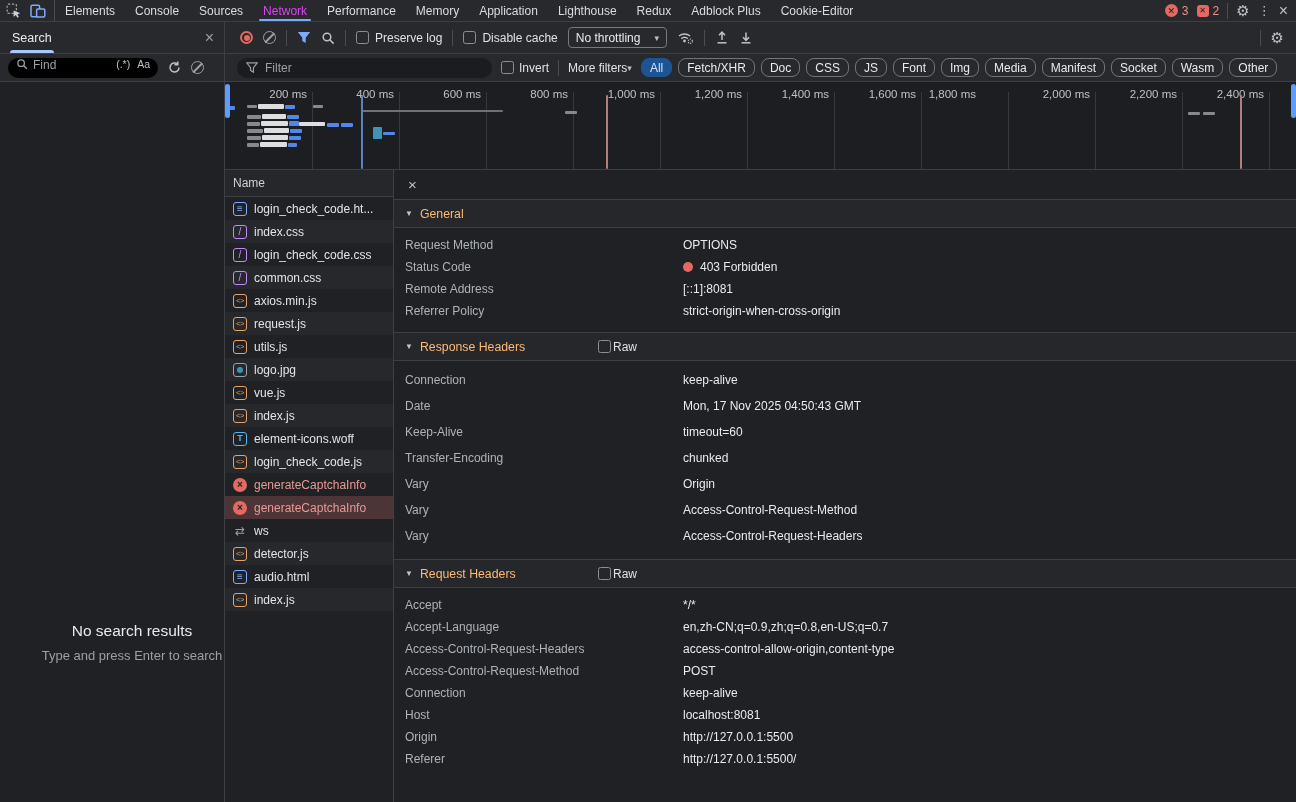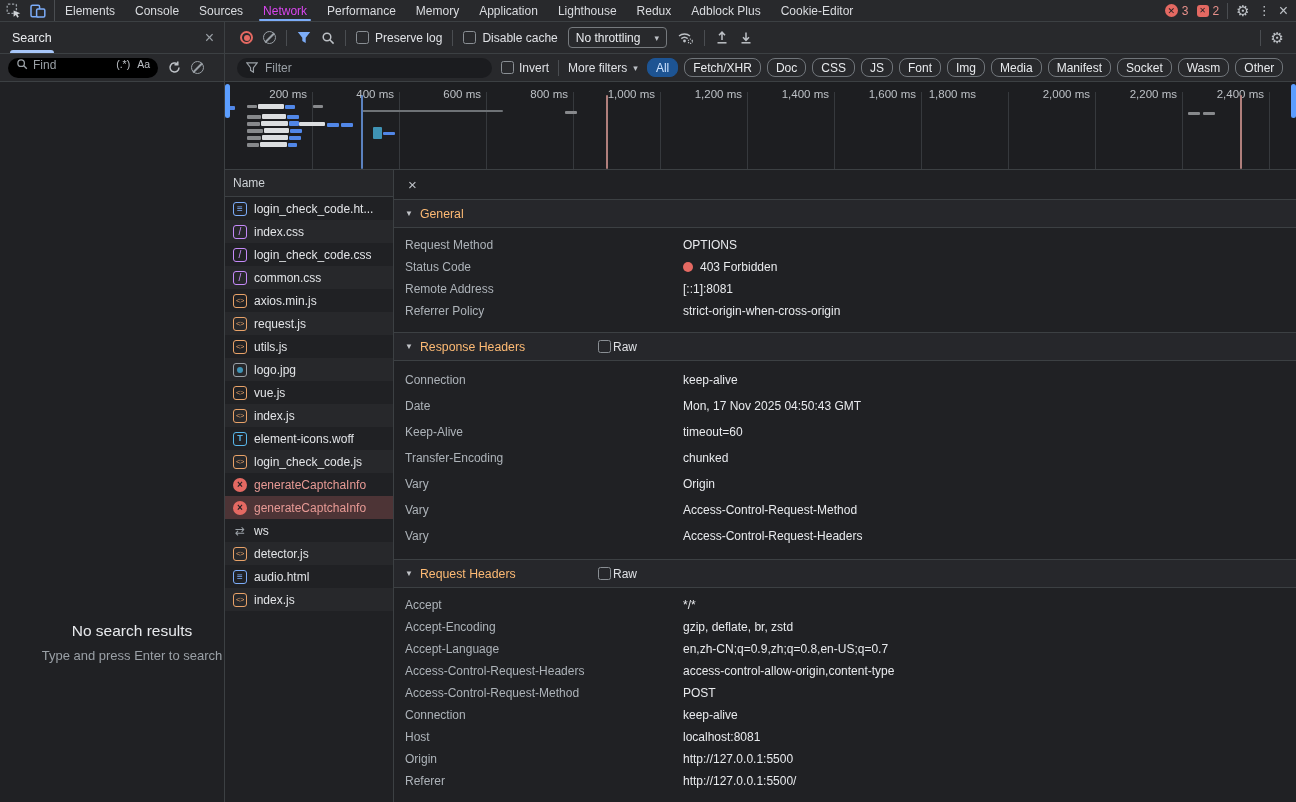--- a/index.html
+++ b/index.html
@@ -53,21 +53,21 @@
   .row3 { height:28px; display:flex; flex:0 0 28px; background:#28292c; border-bottom:1px solid #3c4043; }
   .row3-left { width:225px; flex:0 0 225px; border-right:1px solid #3c4043; display:flex;
     align-items:center; gap:9px; padding:0 8px; }
   .findpill { width:150px; height:20px; background:#000000; border-radius:11px; display:flex;
     gap:5px; padding:0 8px; }
   .placeholder { color:#9aa0a6; }
   .mini-toggle { color:#bdc1c6; font-size:10.5px; cursor:pointer; }
   .row3-right { flex:1; display:flex; align-items:center; gap:9px; padding:0 8px 0 12px; }
   .filterpill { width:255px; height:20px; background:#1b1c1f; border-radius:11px; display:flex;
     align-items:center; gap:7px; padding:0 9px; }
-  .morefilters { color:#dfe1e5; display:inline-flex; align-items:center; gap:6px; cursor:pointer; white-space:nowrap; }
+  .morefilters { color:#dfe1e5; display:inline-flex; align-items:center; cursor:pointer; white-space:nowrap; }
   .pills { display:flex; align-items:center; gap:6px; }
   .pill { height:19px; display:inline-flex; align-items:center; padding:0 8px; border-radius:8px;
     border:1px solid #70757a; color:#e8eaed; cursor:pointer; white-space:nowrap; }
   .pill-active { background:#1d5493; border-color:#1d5493; color:#cde3ff; }
 
   
   .main { flex:1; display:flex; min-height:0; }
   aside.search-panel { width:225px; flex:0 0 225px; border-right:1px solid #3c4043;
     background:#202124; position:relative; }
   .empty { position:absolute; top:540px; left:0; right:0; text-align:center;margin-left:40px; }
@@ -545,26 +545,20 @@
                   </span>
                 </div>
                 <div class="rows dense">
                   <div class="hrow">
                     <span class="hname">Accept</span>
                     <span class="hval">
                       <span>*/*</span>
                     </span>
                   </div>
                   <div class="hrow">
-                    <span class="hname">Accept-Encoding</span>
-                    <span class="hval">
-                      <span>gzip, deflate, br, zstd</span>
-                    </span>
-                  </div>
-                  <div class="hrow">
                     <span class="hname">Accept-Language</span>
                     <span class="hval">
                       <span>en,zh-CN;q=0.9,zh;q=0.8,en-US;q=0.7</span>
                     </span>
                   </div>
                   <div class="hrow">
                     <span class="hname">Access-Control-Request-Headers</span>
                     <span class="hval">
                       <span>access-control-allow-origin,content-type</span>
                     </span>

